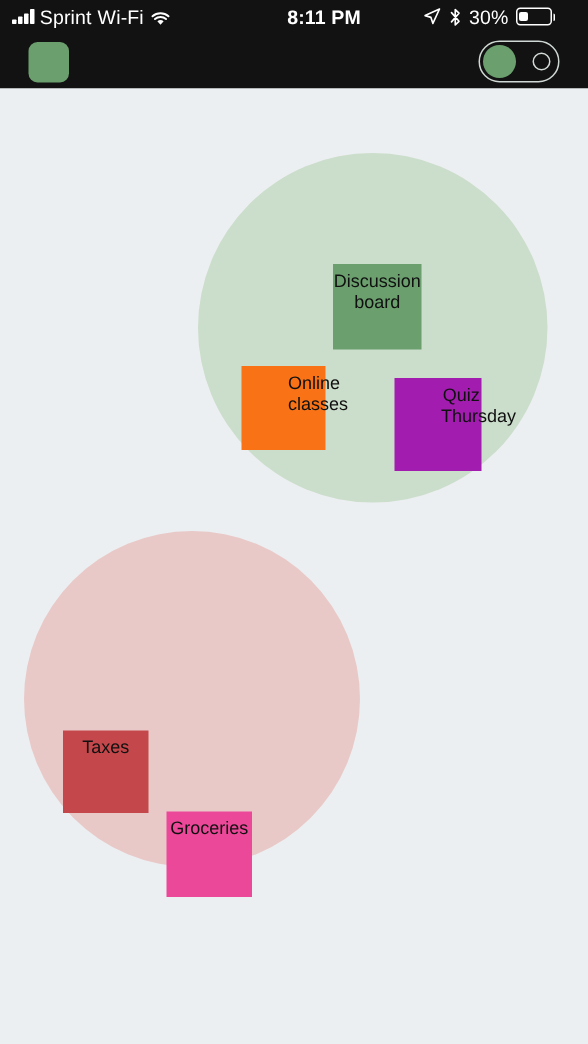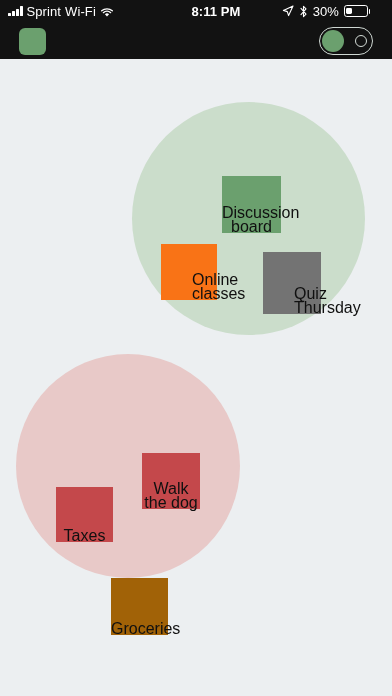--- a/index.html
+++ b/index.html
@@ -64,24 +64,24 @@
 
   
   .canvas{ position:absolute; left:0; top:59px; width:392px; height:637px; background:#eceff1; }
 
   .bubble{ position:absolute; border-radius:50%; }
   .bubble-green{ background:#cbddcb; }
   .bubble-red{ background:#e8c9c8; }
 
   .card{
     position:absolute;
-    display:flex; align-items:flex-end; justify-content:center;
+    display:flex; align-items:flex-start; justify-content:center;
     text-align:center;
     padding-top:5px;
-    font-size:16px; line-height:13.5px;
+    font-size:12px; line-height:13.5px;
     color:#101010;
     cursor:pointer;
     border:none;
   }
   .card-green{ background:#6ba06e; }
   .card-red{ background:#c4484b; }
   .card span{ display:block; width:100%; }
 </style>
 </head>
 <body>
@@ -136,30 +136,27 @@
   </div>
 
   <div class="canvas" id="canvas">
       <div class="bubble bubble-green" style="left: 132px; top: 43px; width: 233px; height: 233px; background: rgb(203, 221, 203);">
         <div class="card card-green" style="left: 90px; top: 74px; width: 59px; height: 57px; background: rgb(107, 160, 110);">
           <span>Discussion board</span>
         </div>
         <div class="card card-green" style="left: 29px; top: 142px; width: 56px; height: 56px; background: #f97316; padding-left: 31px;">
           <span>Online classes</span>
         </div>
-        <div class="card card-green" style="left: 131px; top: 150px; width: 58px; height: 62px; background: #737373; padding-left: 31px;">
+        <div class="card card-green" style="left: 131px; top: 150px; width: 58px; height: 62px; background: #a21caf; padding-left: 31px;">
           <span>Quiz Thursday</span>
         </div>
       </div>
       <div class="bubble bubble-red" style="left: 16px; top: 295px; width: 224px; height: 224px; background: rgb(232, 201, 200);">
-        <div class="card card-red" style="left: 126px; top: 99px; width: 58px; height: 56px; background: rgb(196, 72, 75);">
-          <span>Walk the dog</span>
-        </div>
-        <div class="card card-red" style="left: 40px; top: 133px; width: 57px; height: 55px; background: rgb(196, 72, 75);">
+        <div class="card card-red" style="left: 26px; top: 133px; width: 57px; height: 55px; background: rgb(196, 72, 75);">
           <span>Taxes</span>
         </div>
-        <div class="card card-red" style="left: 95px; top: 187px; width: 57px; height: 57px; background: #a16207; margin-top: 37px;">
+        <div class="card card-red" style="left: 95px; top: 187px; width: 57px; height: 57px; background: #ec4899;">
           <span>Groceries</span>
         </div>
       </div>
     </div>
 
 </div>
 
 </body></html>

